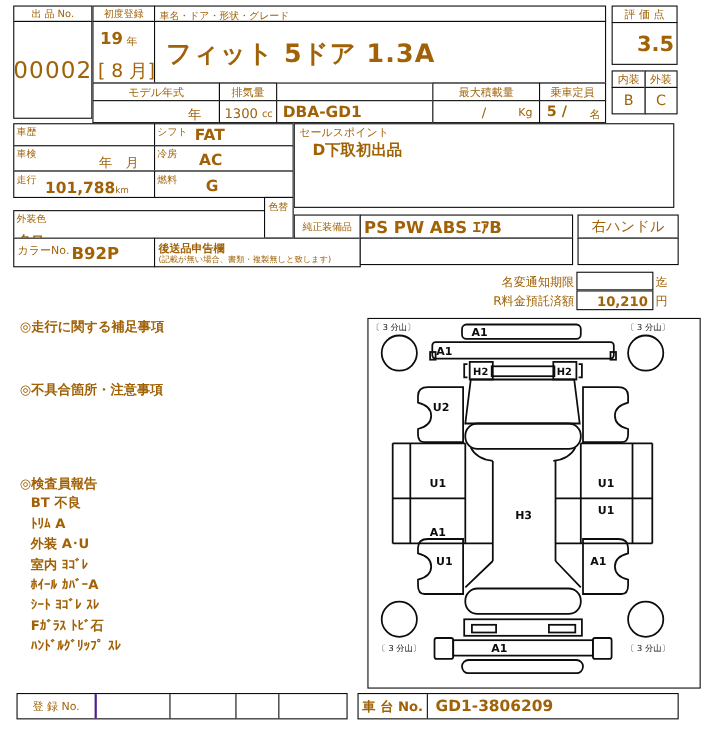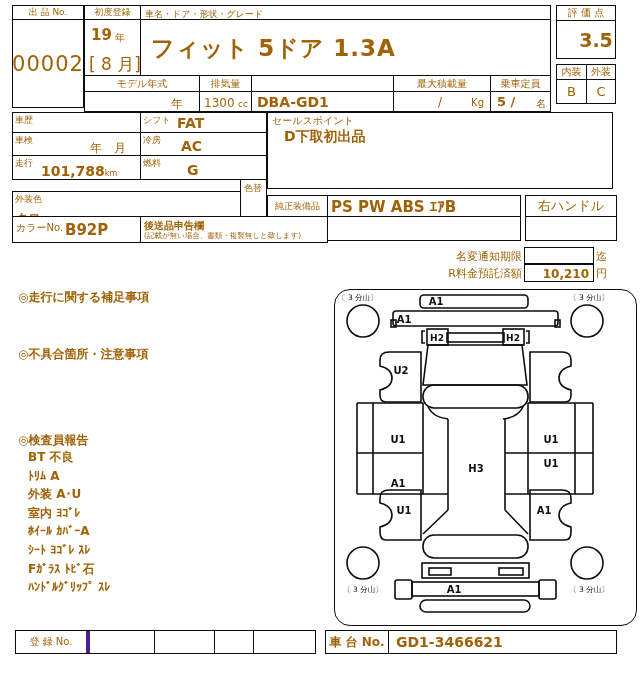--- a/index.html
+++ b/index.html
@@ -134,21 +134,21 @@
     <span class="insp-line">BT 不良</span>
     <span class="insp-line">ﾄﾘﾑ A</span>
     <span class="insp-line">外装 A･U</span>
     <span class="insp-line">室内 ﾖｺﾞﾚ</span>
     <span class="insp-line">ﾎｲｰﾙ ｶﾊﾞｰA</span>
     <span class="insp-line">ｼｰﾄ ﾖｺﾞﾚ ｽﾚ</span>
     <span class="insp-line">Fｶﾞﾗｽ ﾄﾋﾞ石</span>
     <span class="insp-line">ﾊﾝﾄﾞﾙｸﾞﾘｯﾌﾟ ｽﾚ</span>
   </div>
 
-  <div class="b" style="left:334px;top:289px;width:303px;height:337px;border-radius:16px;">
+  <div class="b" style="left:334px;top:289px;width:303px;height:337px;">
     <svg width="301" height="335" viewBox="0 0 301 335">
       <g fill="none" stroke="#0d0d0d" stroke-width="1.6">
 
         <circle cx="28" cy="31" r="16"></circle>
         <circle cx="252" cy="31" r="16"></circle>
         <circle cx="28" cy="273" r="16"></circle>
         <circle cx="252" cy="273" r="16"></circle>
 
         <rect x="85" y="5" width="108" height="13" rx="4"></rect>
         <rect x="58" y="21" width="165" height="15" rx="3"></rect>
@@ -210,23 +210,23 @@
       <text x="141" y="182" text-anchor="middle" font-size="10" font-weight="bold">H3</text>
       <text x="216" y="153" text-anchor="middle" font-size="10" font-weight="bold">U1</text>
       <text x="216" y="177" text-anchor="middle" font-size="10" font-weight="bold">U1</text>
       <text x="69" y="224" text-anchor="middle" font-size="10" font-weight="bold">U1</text>
       <text x="209" y="224" text-anchor="middle" font-size="10" font-weight="bold">A1</text>
       <text x="119" y="303" text-anchor="middle" font-size="10" font-weight="bold">A1</text>
     </svg>
   </div>
 
   <div class="b" style="left:15px;top:630px;width:301px;height:24px;">
-    <div class="cen" style="position:absolute;left:0;top:0;width:70px;height:22px;border-right:4px solid #4c1d95;font-size:10px;">登 録 No.</div>
+    <div class="cen" style="position:absolute;left:0;top:0;width:70px;height:22px;border-right:2px solid #4c1d95;font-size:10px;">登 録 No.</div>
     <div style="position:absolute;left:138px;top:0;width:1px;height:22px;background:#0d0d0d;"></div>
     <div style="position:absolute;left:198px;top:0;width:1px;height:22px;background:#0d0d0d;"></div>
     <div style="position:absolute;left:237px;top:0;width:1px;height:22px;background:#0d0d0d;"></div>
   </div>
   <div class="b" style="left:325px;top:630px;width:292px;height:24px;">
     <div class="cen" style="position:absolute;left:0;top:0;width:62px;height:22px;border-right:1px solid #0d0d0d;font-size:12px;font-weight:bold;">車 台 No.</div>
-    <span class="t" style="left:70px;top:3px;font-size:14px;font-weight:bold;">GD1-3466621</span>
+    <span class="t" style="left:70px;top:3px;font-size:14px;font-weight:bold;">GD1-3806209</span>
   </div>
 
 </div>
 
 </body></html>

